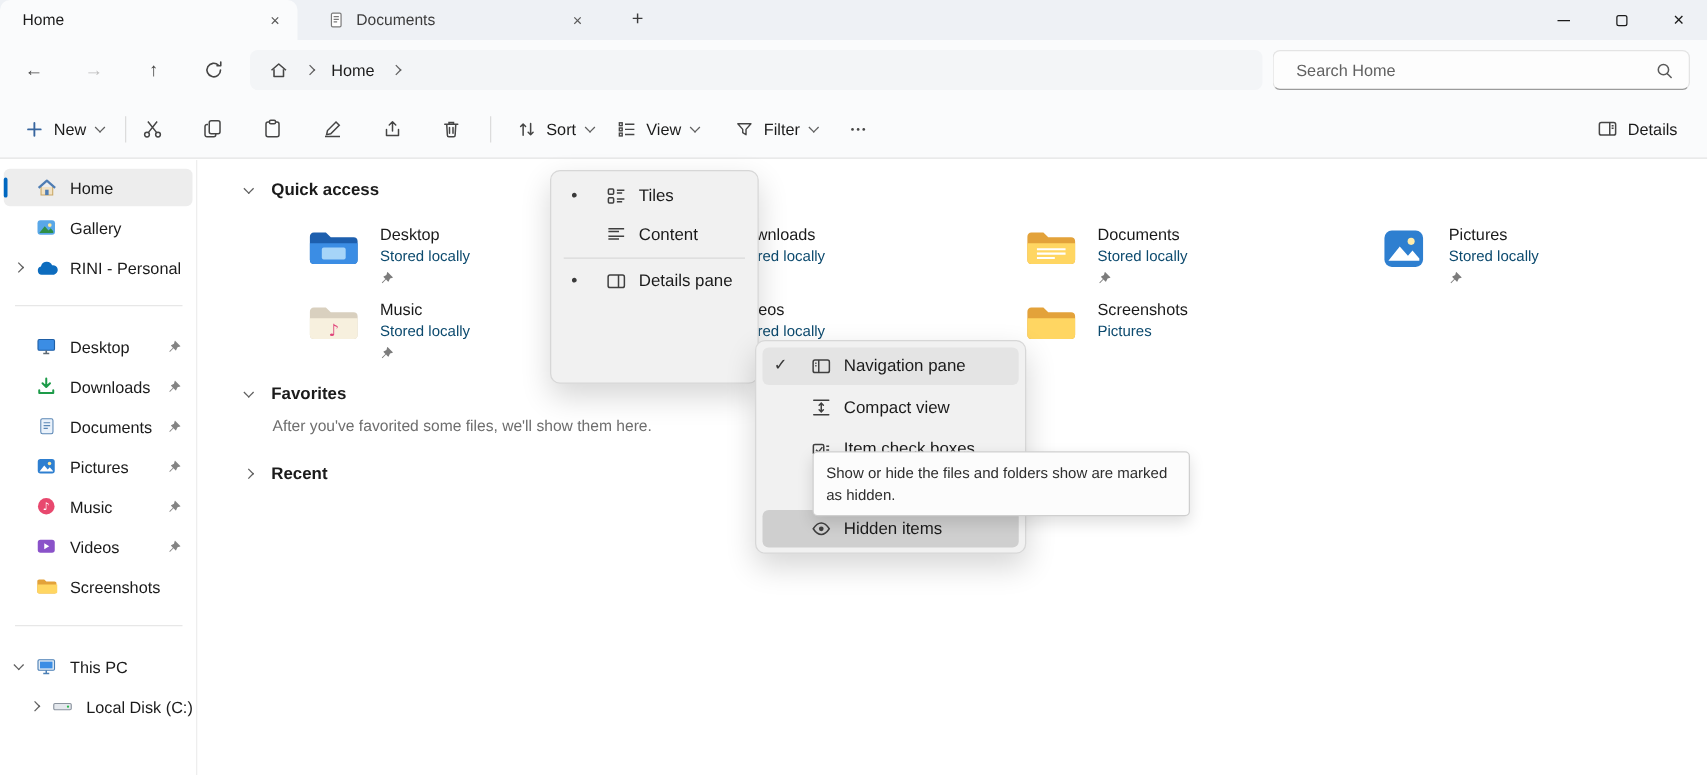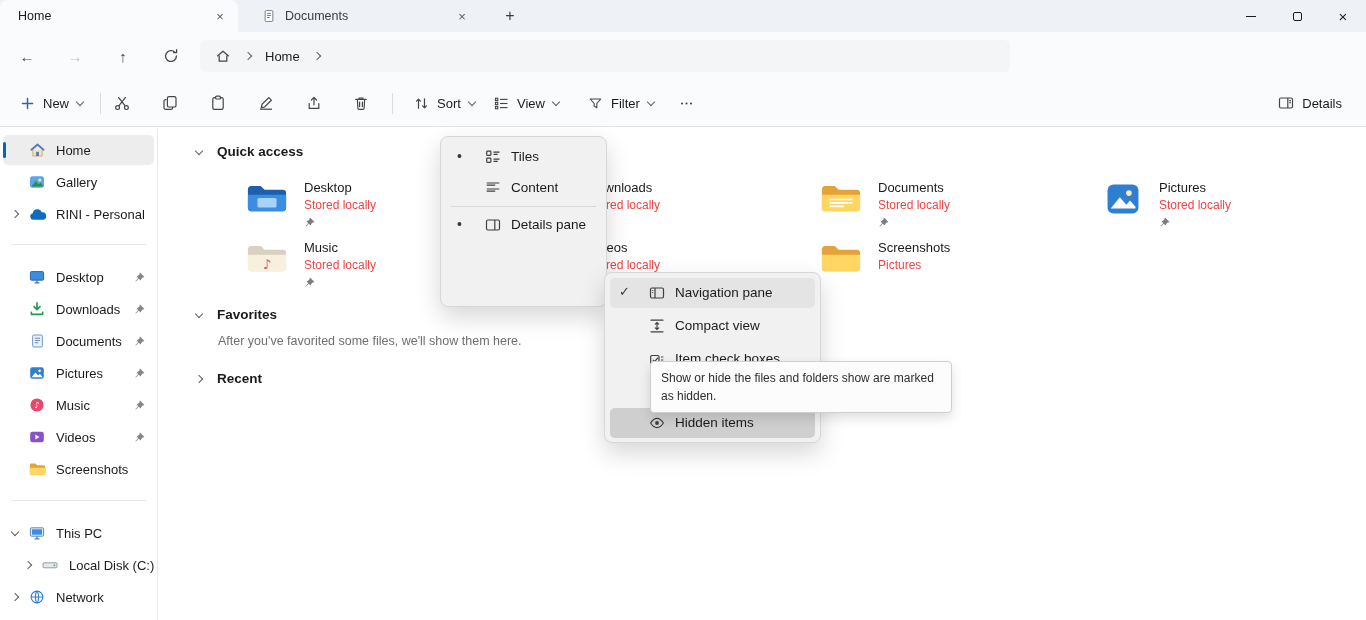--- a/index.html
+++ b/index.html
@@ -44,21 +44,21 @@
 .srow .spin{margin-right:9px;opacity:.75}
 .srow.sel{background:#ededed}
 .srow.sel::before{content:"";position:absolute;left:0;top:7px;width:3px;height:16px;border-radius:3px;background:#0067c0}
 .sdiv{position:absolute;left:12px;width:134px;height:1px;background:#e7e7e7}
 
 .main{position:absolute;left:158px;top:128px;right:0;bottom:0;background:#fff}
 .sechead{position:absolute;display:flex;align-items:center;gap:15px;font-size:13.5px;font-weight:700}
 .tile{position:absolute;width:285px;height:58px;display:flex;gap:16px}
 .ticon{flex:none;margin-top:2px}
 .tname{font-size:13px}
-.tsub{font-size:12px;color:#ef4444;margin-top:3px}
+.tsub{font-size:12px;color:#0c4a6e;margin-top:3px}
 .tpin{display:inline-block;margin-top:5px;opacity:.8}
 .fav-empty{position:absolute;font-size:12.5px;color:#6e6e6e}
 
 .menu{position:absolute;background:#f1f1f1;border:1px solid #d7d7d7;border-radius:8px;box-shadow:0 10px 24px rgba(0,0,0,.16);z-index:50}
 .vmenu{left:440px;top:136px;width:167px;height:171px}
 .smenu{left:604px;top:272px;width:217px;height:171px;z-index:60}
 .mrow{position:absolute;left:5px;right:5px;height:30px;border-radius:5px;font-size:13.5px}
 .mrow .mbullet{position:absolute;left:11px;top:6px;font-size:14px;color:#3a3a3a}
 .mrow .mcheck{position:absolute;left:9px;top:6px;font-size:13px;color:#3a3a3a}
 .mrow .micon{position:absolute;left:39px;top:7px}
@@ -115,20 +115,29 @@
       <span>
           <svg width="16" height="16" viewBox="0 0 16 16" fill="none" stroke="#454545" stroke-width="1.25" stroke-linejoin="round">
             <path d="M2.2 8.2 8 3.2l5.8 5"></path>
             <path d="M4.2 7.4v5.8h7.6V7.4"></path>
           </svg>
         </span>
       <span class="chev cr"></span>
       <span>Home</span>
       <span class="chev cr"></span>
     </div>
+    <div class="search">
+      <span class="ph">Search Home</span>
+      <span>
+          <svg width="15" height="15" viewBox="0 0 16 16" fill="none" stroke="#5a5a5a" stroke-width="1.3" stroke-linecap="round">
+            <circle cx="7.2" cy="7.2" r="4.4"></circle>
+            <path d="M10.6 10.6l3.2 3.2"></path>
+          </svg>
+        </span>
+    </div>
   </div>
 
   <div class="toolbar">
     <div class="tbtn" style="left:10px;padding:0 10px">
       <span>
           <svg width="15" height="15" viewBox="0 0 16 16" fill="none" stroke="#37659e" stroke-width="1.6" stroke-linecap="round">
             <path d="M8 2.6v10.8M2.6 8h10.8"></path>
           </svg>
         </span>
       <span>New</span>
@@ -379,32 +388,20 @@
       <span class="cz">
           <span class="chev cr"></span>
         </span>
       <span class="sic">
           <svg width="16" height="16" viewBox="0 0 16 16">
             <rect x="1" y="5.8" width="14" height="5" rx="1" fill="#e4e8ed" stroke="#8b939e" stroke-width="0.9"></rect>
             <circle cx="12.4" cy="8.3" r="0.9" fill="#2db84d"></circle>
           </svg>
         </span>
       <span class="slabel">Local Disk (C:)</span>
-    </div>
-    <div class="srow" style="top:454px">
-      <span class="cz">
-          <span class="chev cr"></span>
-        </span>
-      <span class="sic">
-          <svg width="16" height="16" viewBox="0 0 16 16" fill="none" stroke="#2b7fd4" stroke-width="1.1">
-            <circle cx="8" cy="8" r="5.9"></circle>
-            <path d="M2.1 8h11.8M8 2.1c2 1.8 2 10 0 11.8M8 2.1c-2 1.8-2 10 0 11.8"></path>
-          </svg>
-        </span>
-      <span class="slabel">Network</span>
     </div>
   </div>
 
   <div class="main">
     <div class="sechead" style="left:38px;top:16px">
       <span class="chev cd"></span>
       <span>Quick access</span>
     </div>
 
     <div class="tile" style="left:88px;top:52px">

